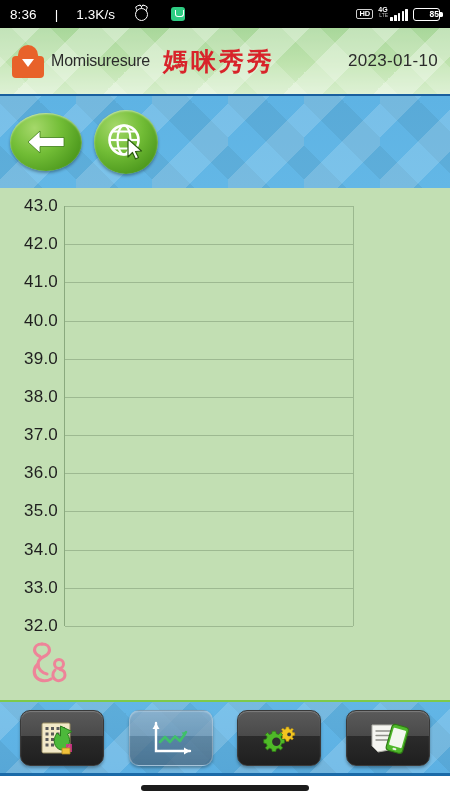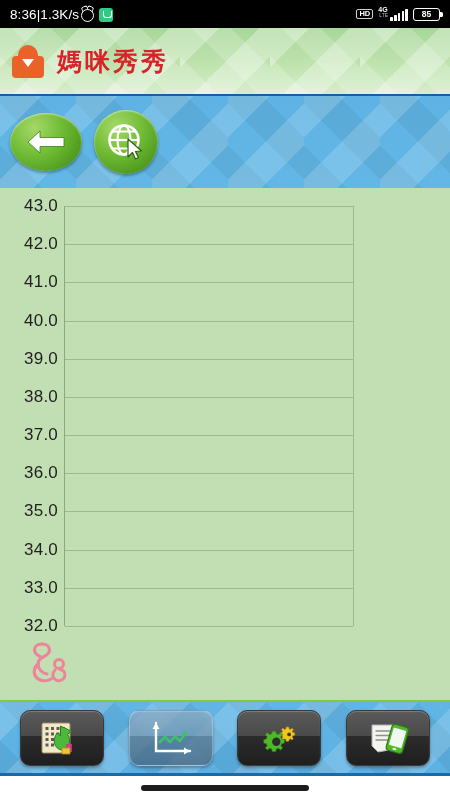--- a/index.html
+++ b/index.html
@@ -26,22 +26,22 @@
     width: 450px;
     height: 28px;
     background: #000000;
     display: flex;
     align-items: center;
     justify-content: space-between;
     padding: 0 10px;
   }
   .sb-left {
     display: flex;
-    align-items: flex-end;
-    gap: 0;
+    align-items: center;
+    gap: 18px;
   }
   .sb-text {
     color: #ffffff;
     font-size: 13.5px;
     letter-spacing: 0.1px;
     white-space: nowrap;
   }
   .alarm-icon {
     display: inline-block;
     width: 13px; height: 13px;
@@ -116,21 +116,21 @@
   .bar.b4 { height: 10px; }
   .bar.b5 { height: 12px; }
 
   .battery {
     width: 27px; height: 13px;
     border: 1.3px solid #ffffff;
     border-radius: 3px;
     position: relative;
     display: flex;
     align-items: center;
-    justify-content: center;
+    justify-content: flex-end;
   }
   .battery::after {
     content: "";
     position: absolute;
     right: -3.5px; top: 3.5px;
     width: 2.4px; height: 5px;
     background: #ffffff;
     border-radius: 0 1.5px 1.5px 0;
   }
   .battery-text {
@@ -373,22 +373,24 @@
       </span>
     </div>
   </div>
 
   <div class="appheader">
     <div class="logo-mark">
       <span class="lock-shackle"></span>
       <span class="lock-body"></span>
       <span class="lock-tri"></span>
     </div>
+    <span class="brand-en">Momisuresure</span>
     <span class="brand-cn">媽咪秀秀</span>
     <div class="header-datetime">
+      <div>2023-01-10</div>
     </div>
   </div>
 
   <div class="toolbar-top">
     <div class="round-btn">
       <svg class="back-arrow-svg" viewBox="0 0 44 30">
         <path d="M16 4 L4 15 L16 26 L16 19.5 L40 19.5 L40 10.5 L16 10.5 Z" fill="#ffffff" stroke="#3d7d16" stroke-width="0.8" stroke-linejoin="round"></path>
       </svg>
     </div>
     <div class="round-btn circle">

